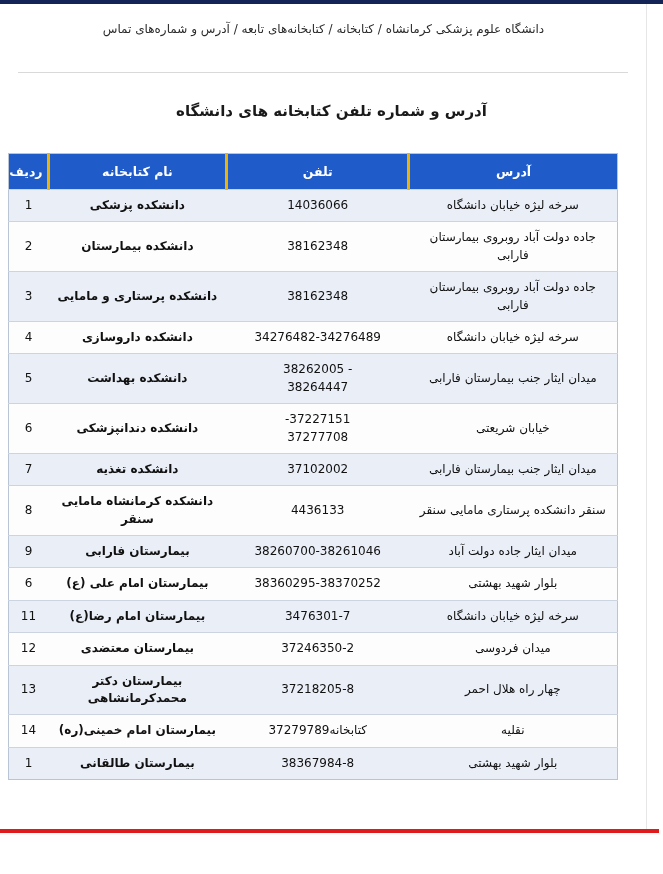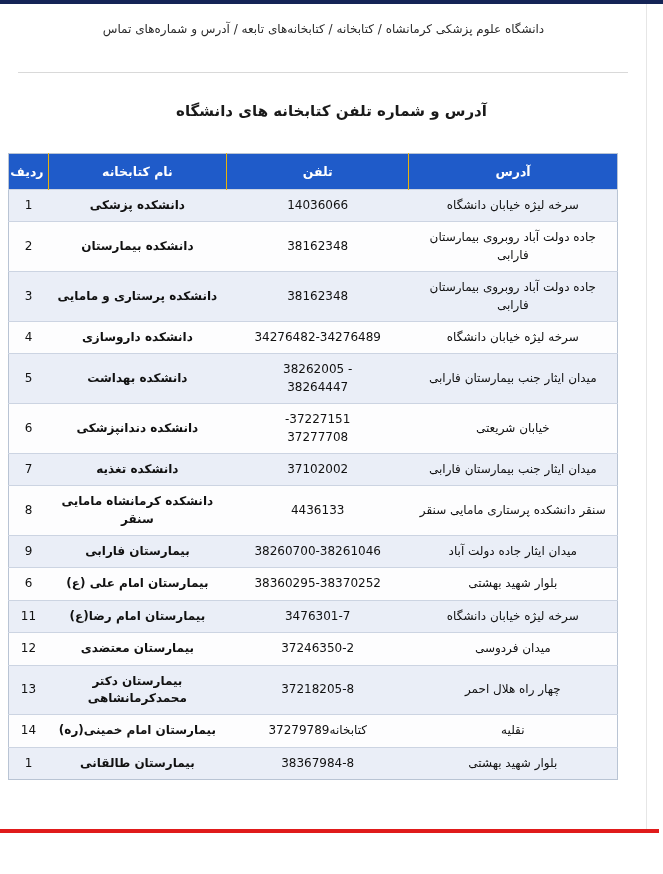--- a/index.html
+++ b/index.html
@@ -93,21 +93,21 @@
   }
   table.libtable thead th {
     background: #1f5bc9;
     color: #ffffff;
     font-size: 12.5px;
     font-weight: bold;
     height: 36px;
     text-align: center;
     vertical-align: middle;
     border-right: 1px solid #5b86dd;
-    border-left: 1px solid #eab308;
+    border-left: 3px solid #eab308;
     padding: 2px 4px;
   }
   table.libtable thead th.first { border-right: none; }
   table.libtable thead th.last  { border-left: none; }
 
   table.libtable tbody td {
     font-size: 12px;
     color: #111111;
     text-align: center;
     vertical-align: middle;

